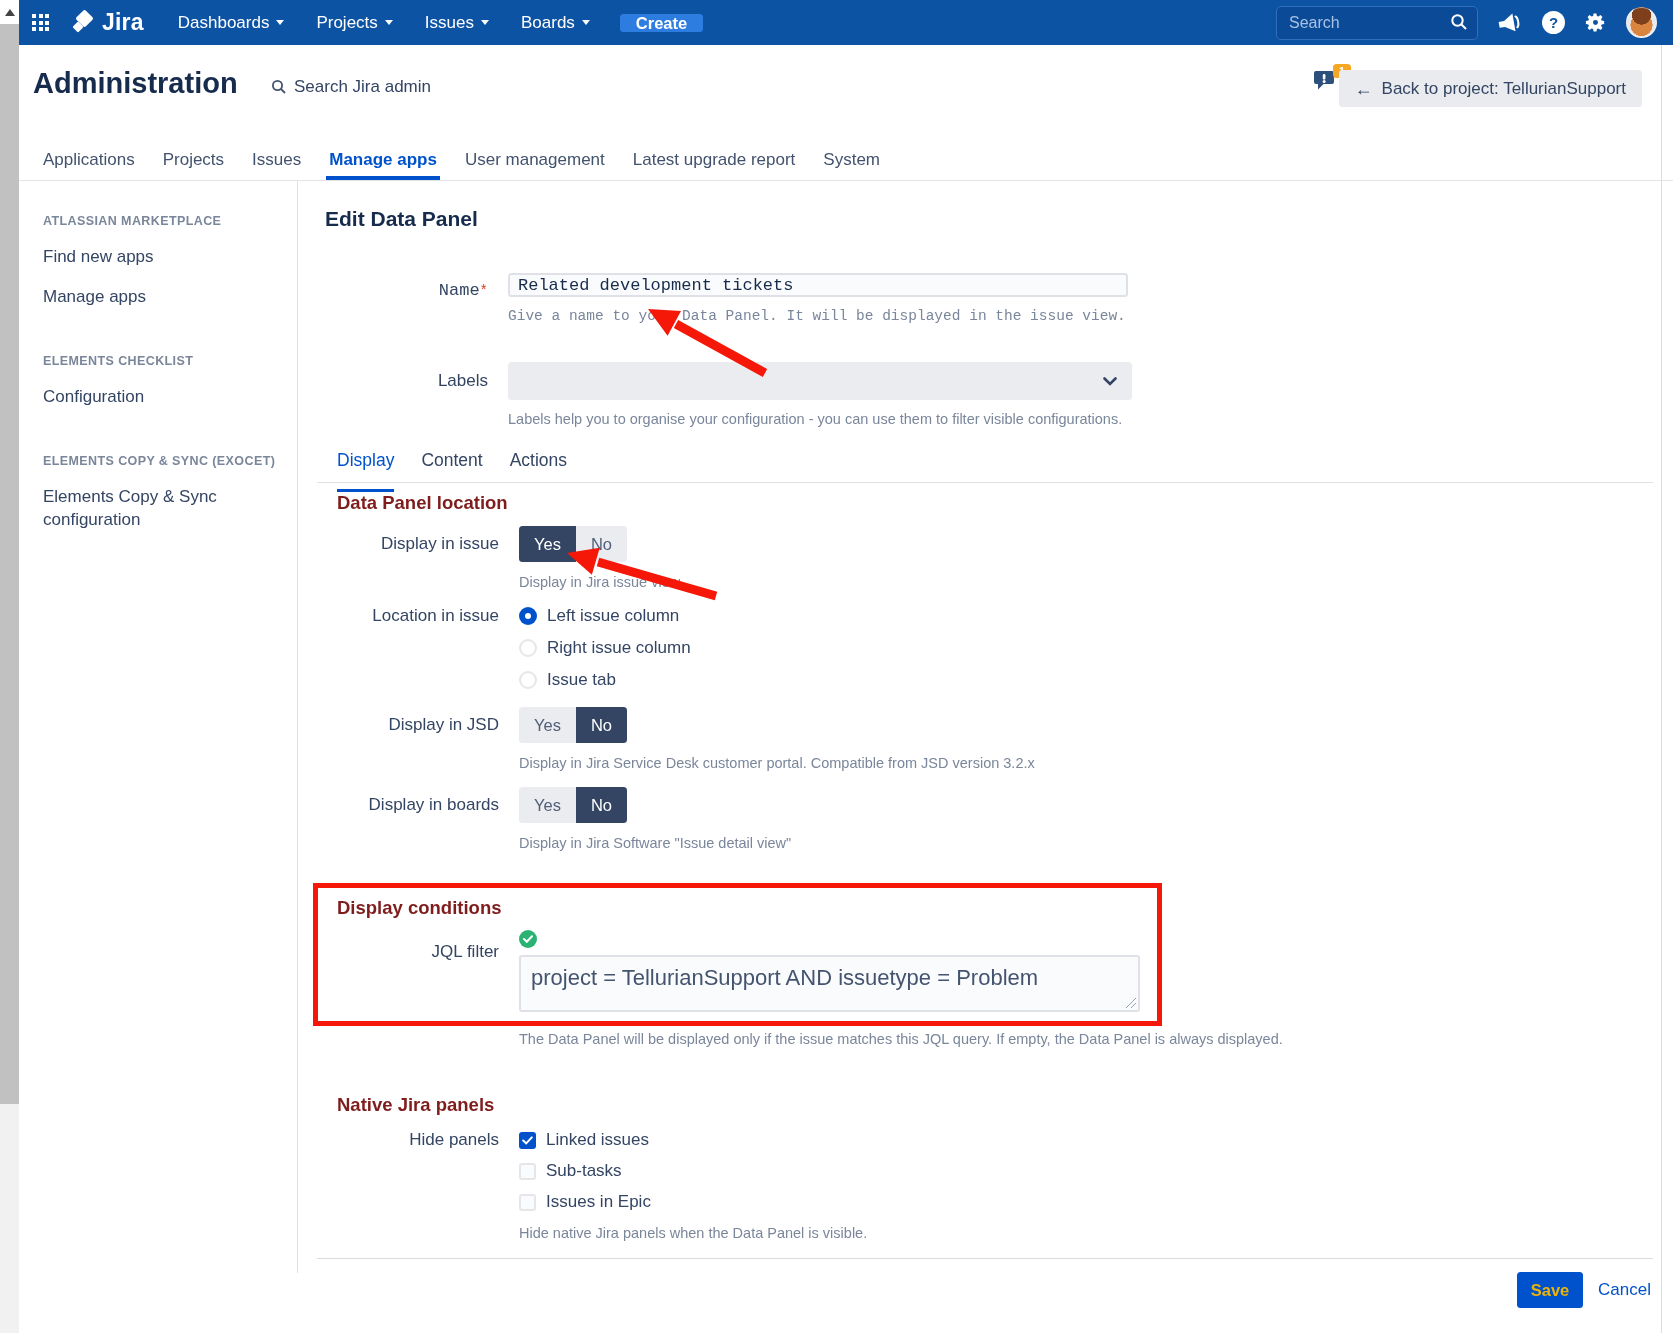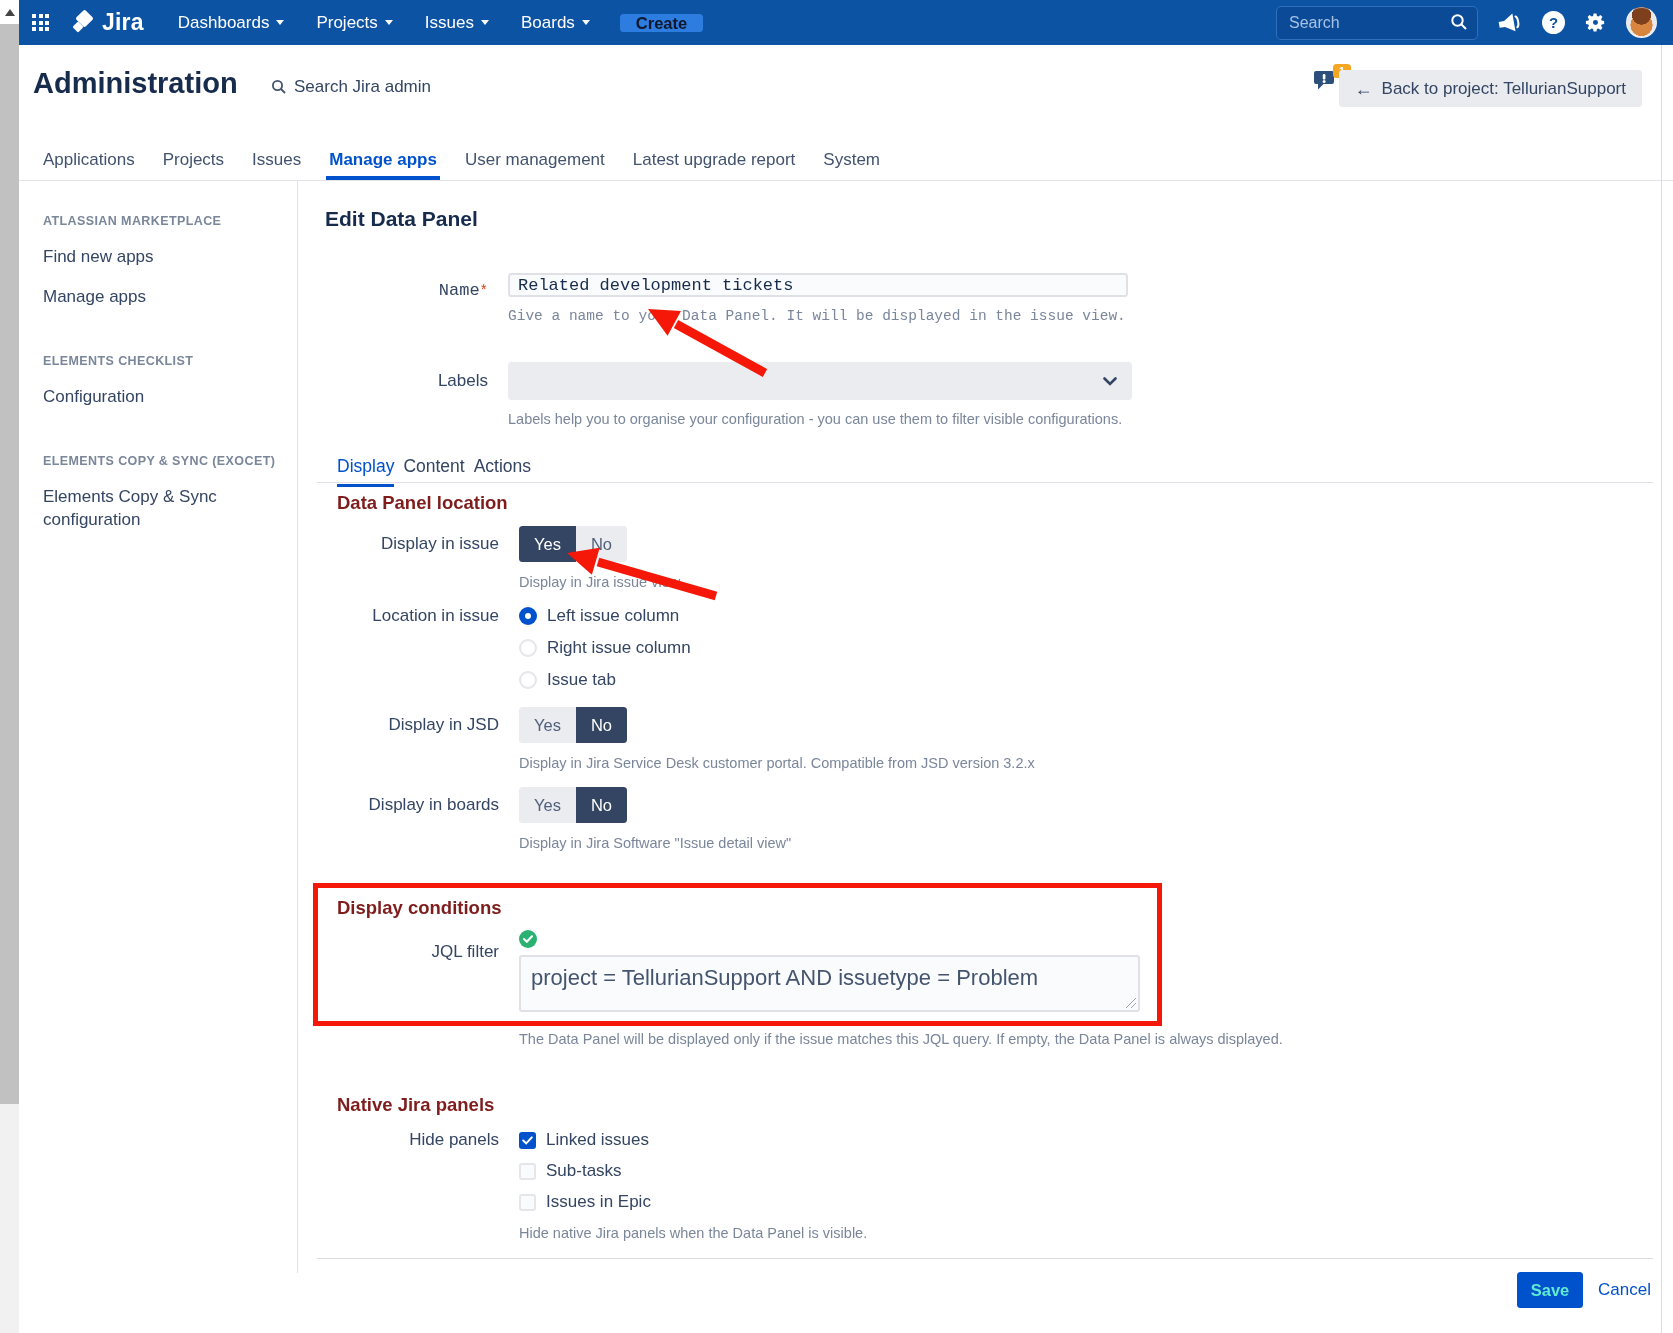--- a/index.html
+++ b/index.html
@@ -16,21 +16,21 @@
   .navbar{position:absolute;left:19px;top:0;width:1654px;height:45px;background:#0d53a4;
           display:flex;align-items:center;color:#fff;}
   .grid-icon{margin-left:13px;display:grid;grid-template-columns:repeat(3,4px);grid-template-rows:repeat(3,4px);gap:2.5px;}
   .grid-icon i{background:#fff;display:block;}
   .logo{display:flex;align-items:center;gap:6px;margin-left:22px;}
   .logo-text{font-size:23px;font-weight:600;letter-spacing:.2px;}
   .nav-menu{display:flex;align-items:center;gap:32px;margin-left:34px;font-size:17px;}
   .nav-item{display:flex;align-items:center;cursor:pointer;}
   .caret{width:0;height:0;border-left:4.5px solid transparent;border-right:4.5px solid transparent;border-top:5px solid #fff;margin-left:7px;}
   .create-btn{margin-left:30px;height:18px;padding:0 16px;background:#2d7ce0;border:none;border-radius:3.5px;
-              color:#0f172a;font-size:16.5px;font-weight:600;font-family:inherit;cursor:pointer;}
+              color:#ffffff;font-size:16.5px;font-weight:600;font-family:inherit;cursor:pointer;}
   .nav-right{margin-left:auto;display:flex;align-items:center;gap:19px;margin-right:16px;}
   .nav-search{position:relative;width:200px;height:32px;background:#0a4a97;border:1px solid #2f6fbf;border-radius:5px;}
   .nav-search input{position:absolute;inset:0;background:transparent;border:none;outline:none;color:#fff;
                     font-size:16px;padding:0 34px 0 12px;font-family:inherit;}
   .nav-search input::placeholder{color:#a9c2e4;opacity:1;}
   .nav-search .mag{position:absolute;right:9px;top:6px;}
   .help-circle{width:23px;height:23px;border-radius:50%;background:#fff;color:#0d53a4;font-weight:700;font-size:15px;
                display:flex;align-items:center;justify-content:center;}
   .avatar{width:31px;height:31px;border-radius:50%;
           background:
@@ -73,21 +73,21 @@
   .row .ctrl{margin-left:20px;}
   .req{color:#DE350B;font-size:14px;vertical-align:top;}
   .helper{margin-top:11px;font-size:14.5px;color:#7A869A;}
 
   .text-input{width:620px;height:24px;border:2px solid #dfe1e6;border-radius:3.5px;background:#fafbfc;
               font-size:17px;color:#172B4D;padding:0 8px;box-sizing:border-box;font-family:inherit;outline:none;}
   .select{width:624px;height:38px;background:#ebecf0;border-radius:3.5px;position:relative;cursor:pointer;}
   .select svg{position:absolute;right:15px;top:15px;}
 
   .subtabs{position:absolute;top:269px;left:0;width:1336px;height:33px;border-bottom:1px solid #dfe1e6;
-           display:flex;gap:9px;padding-left:20px;font-size:17.5px;color:#344563;box-sizing:border-box;align-items:center;}
+           display:flex;gap:27px;padding-left:20px;font-size:17.5px;color:#344563;box-sizing:border-box;}
   .subtab{cursor:pointer;position:relative;}
   .subtab.active{color:#0052CC;}
   .subtab.active::after{content:"";position:absolute;left:0;right:0;bottom:-10px;height:3px;background:#0052CC;}
 
   .section-h{position:absolute;left:20px;font-size:18.5px;font-weight:600;color:#7f1d1d;}
   .srow{left:11px;}
 
   .toggle{display:flex;border-radius:3.5px;overflow:hidden;height:36px;font-size:16.5px;width:max-content;}
   .tbtn{display:flex;align-items:center;justify-content:center;padding:0 15px;cursor:pointer;}
   .tbtn.on{background:#344563;color:#fff;}
@@ -108,21 +108,21 @@
                 font-size:22px;color:#44546F;padding:8px 10px;box-sizing:border-box;resize:none;font-family:inherit;outline:none;}
   .resize-h{position:absolute;right:4px;bottom:8px;width:10px;height:10px;pointer-events:none;
             background:linear-gradient(135deg, transparent 0 46%, #9aa3b0 46% 54%, transparent 54% 72%, #9aa3b0 72% 80%, transparent 80%);}
 
   .cb-opt{display:flex;align-items:center;gap:10px;height:22px;margin-bottom:9px;font-size:17px;color:#344563;cursor:pointer;}
   .checkbox{width:17px;height:17px;border-radius:3px;box-sizing:border-box;flex:none;display:flex;align-items:center;justify-content:center;}
   .checkbox.checked{background:#0052CC;}
   .checkbox.un{background:#fafbfc;border:2px solid #e4e6ea;}
 
   .divider{position:absolute;top:1077px;left:0;width:1336px;border-top:1px solid #d9dbe0;}
-  .save-btn{position:absolute;top:1091px;left:1200px;width:66px;height:36px;background:#0052CC;color:#5eead4;
+  .save-btn{position:absolute;top:1091px;left:1200px;width:66px;height:36px;background:#0052CC;color:#eab308;
             font-weight:700;font-size:16.5px;border:none;border-radius:3.5px;font-family:inherit;cursor:pointer;}
   .cancel-link{position:absolute;top:1099px;left:1281px;font-size:17px;color:#0052CC;cursor:pointer;}
 
   .right-edge{position:absolute;right:11px;top:45px;width:1px;height:1288px;background:#dcdcdc;}
 
   .annotations{position:absolute;left:0;top:0;width:1673px;height:1333px;pointer-events:none;z-index:60;}
 </style>
 </head>
 <body>
 

